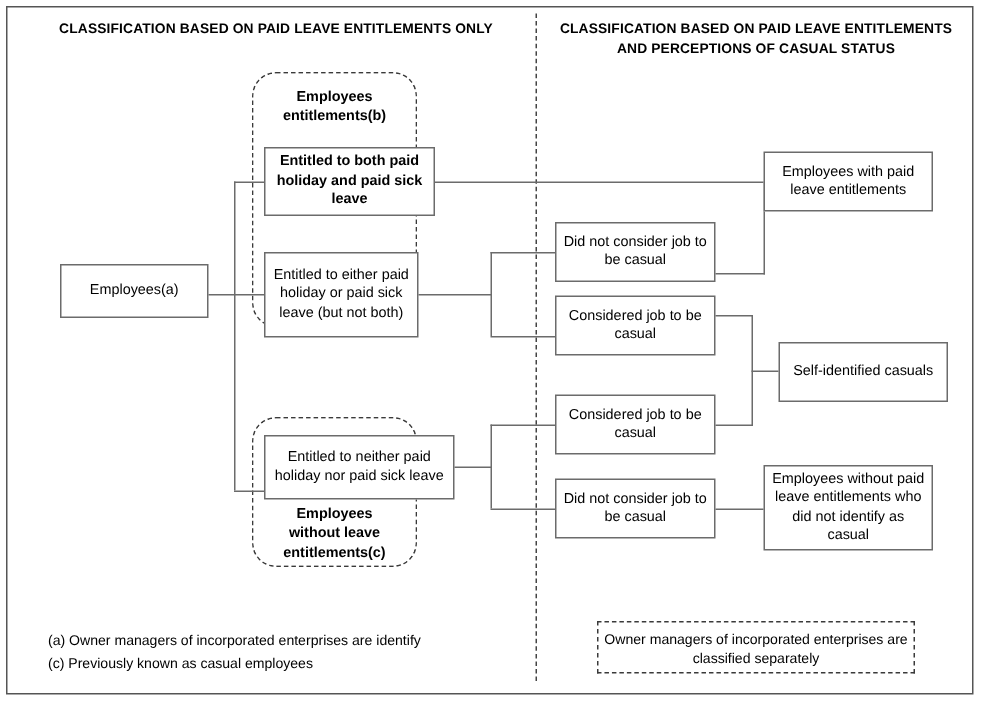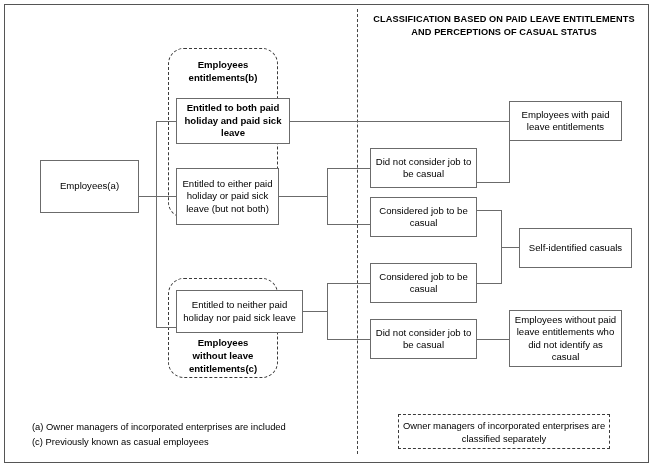--- a/index.html
+++ b/index.html
@@ -101,20 +101,21 @@
 </style>
 </head>
 <body>
 
 <div id="page">
 
   <div id="frame"></div>
 
   <div class="divider" style="left:357px; top:9px; height:445px;"></div>
 
+  <div class="hdr" style="left:14px; top:13px; width:340px;">CLASSIFICATION BASED ON PAID LEAVE ENTITLEMENTS ONLY</div>
 
   <div class="hdr" style="left:364px; top:13px; width:280px;">
     <div>CLASSIFICATION BASED ON PAID LEAVE ENTITLEMENTS</div>
     <div>AND PERCEPTIONS OF CASUAL STATUS</div>
   </div>
 
   <div class="group" style="left:168px; top:48px; width:110px; height:170px;"></div>
   <div class="grouplabel" style="left:168px; top:58px; width:110px;">
     <div>Employees</div>
     <div>entitlements(b)</div>
@@ -150,21 +151,21 @@
   <div class="hline" style="left:476px; top:182px; width:34px;"></div>
   <div class="vline" style="left:509px; top:121px; height:62px;"></div>
 
   <div class="hline" style="left:476px; top:210px; width:26px;"></div>
   <div class="hline" style="left:476px; top:283px; width:26px;"></div>
   <div class="vline" style="left:501px; top:210px; height:74px;"></div>
   <div class="hline" style="left:501px; top:247px; width:19px;"></div>
 
   <div class="hline" style="left:476px; top:339px; width:34px;"></div>
 
-  <div class="node" style="left:40px; top:160px; width:99px; height:53px;">
+  <div class="node" style="left:40px; top:176px; width:99px; height:36px;">
     <span>Employees(a)</span>
   </div>
 
   <div class="node" style="left:176px; top:98px; width:114px; height:46px;font-weight:bold;">
     <span>Entitled to both paid holiday and paid sick leave</span>
   </div>
 
   <div class="node" style="left:176px; top:168px; width:103px; height:57px;">
     <span>Entitled to either paid holiday or paid sick leave (but not both)</span>
   </div>
@@ -199,17 +200,17 @@
 
   <div class="node" style="left:509px; top:310px; width:113px; height:57px;justify-content:flex-end;">
     <span>Employees without paid leave entitlements who did not identify as casual</span>
   </div>
 
   <div class="notebox" style="left:398px; top:414px; width:212px; height:35px;">
     <span>Owner managers of incorporated enterprises are classified separately</span>
   </div>
 
   <div class="footnotes" style="left:32px; top:420px; width:300px;">
-    <div>(a) Owner managers of incorporated enterprises are included</div>
+    <div>(a) Owner managers of incorporated enterprises are identify</div>
     <div>(c) Previously known as casual employees</div>
   </div>
 
 </div>
 
 </body></html>

